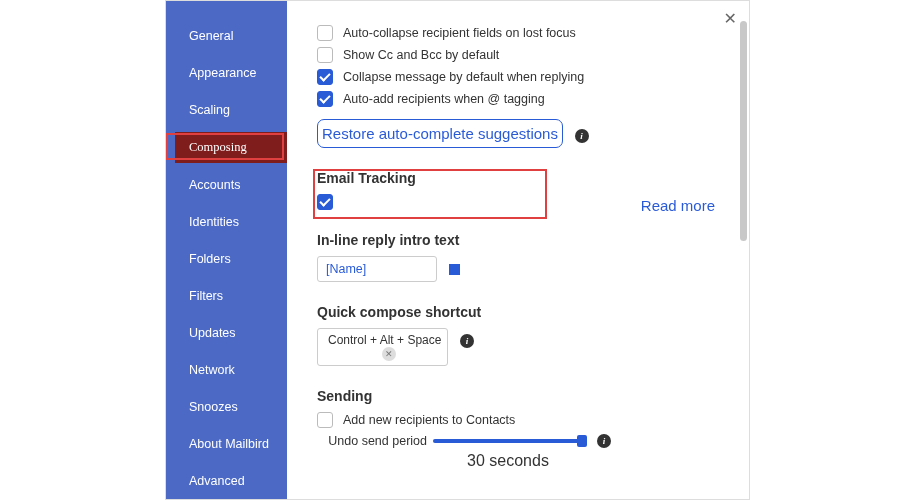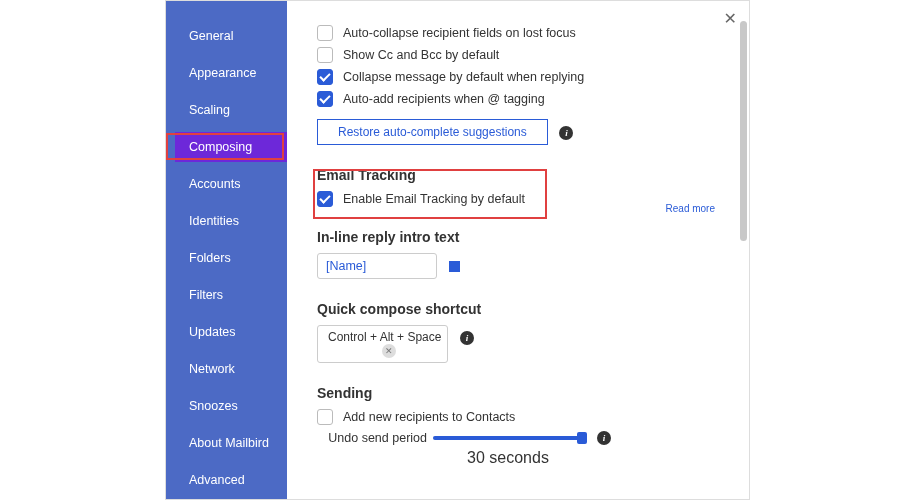--- a/index.html
+++ b/index.html
@@ -31,21 +31,22 @@
       flex-shrink: 0;
     }
     .sidebar-item {
       padding: 8px 14px;
       color: #fff;
       font-size: 12.5px;
       cursor: pointer;
       margin-bottom: 7px;
     }
     .sidebar-item.active {
-      background: #6d28d9;
+      background: #7f1d1d;
+      font-family: Liberation Serif, serif;
     }
     .highlight-sidebar {
       position: absolute;
       left: 0px;
       top: 132px;
       width: 118px;
       height: 27px;
       border: 2px solid #e04040;
       pointer-events: none;
       z-index: 50;
@@ -93,23 +94,23 @@
       width: 4px;
       height: 8px;
       border: solid #fff;
       border-width: 0 2px 2px 0;
       transform: rotate(45deg);
     }
     .restore-btn {
       display: inline-block;
       border: 1.5px solid #2a5bd7;
       color: #2a5bd7;
-      padding: 5px 20px;
-      border-radius: 0;
-      font-size: 12px;
+      padding: 5px 4px;
+      border-radius: 7px;
+      font-size: 15px;
       margin-top: 6px;
       cursor: pointer;
     }
     .info-icon {
       display: inline-flex;
       align-items: center;
       justify-content: center;
       width: 14px;
       height: 14px;
       border-radius: 50%;
@@ -133,24 +134,24 @@
       border: 2px solid #e04040;
       left: 26px;
       top: 168px;
       width: 234px;
       height: 50px;
       pointer-events: none;
       z-index: 50;
     }
     .read-more {
       color: #2a5bd7;
-      font-size: 10px;
+      font-size: 15px;
       position: absolute;
       right: 34px;
-      top: 202px;
+      top: 196px;
       cursor: pointer;
     }
     .text-input {
       border: 1px solid #ccc;
       border-radius: 3px;
       padding: 5px 8px;
       font-size: 12.5px;
       width: 120px;
       color: #2a5bd7;
     }
@@ -288,21 +289,20 @@
       </div>
       <div>
         <span class="restore-btn">Restore auto-complete suggestions</span>
         <span class="info-icon">i</span>
       </div>
     </div>
 
     <div class="section-title">Email Tracking</div>
     <div class="check-row">
       <span class="checkbox checked"></span>
-      <span>Enable Email Tracking by default</span>
     </div>
     <div class="highlight-tracking"></div>
     <span class="read-more">Read more</span>
 
     <div class="section-title">In-line reply intro text</div>
     <div>
       <input class="text-input" value="[Name]" style="">
       <span class="blue-square"></span>
     </div>
 

